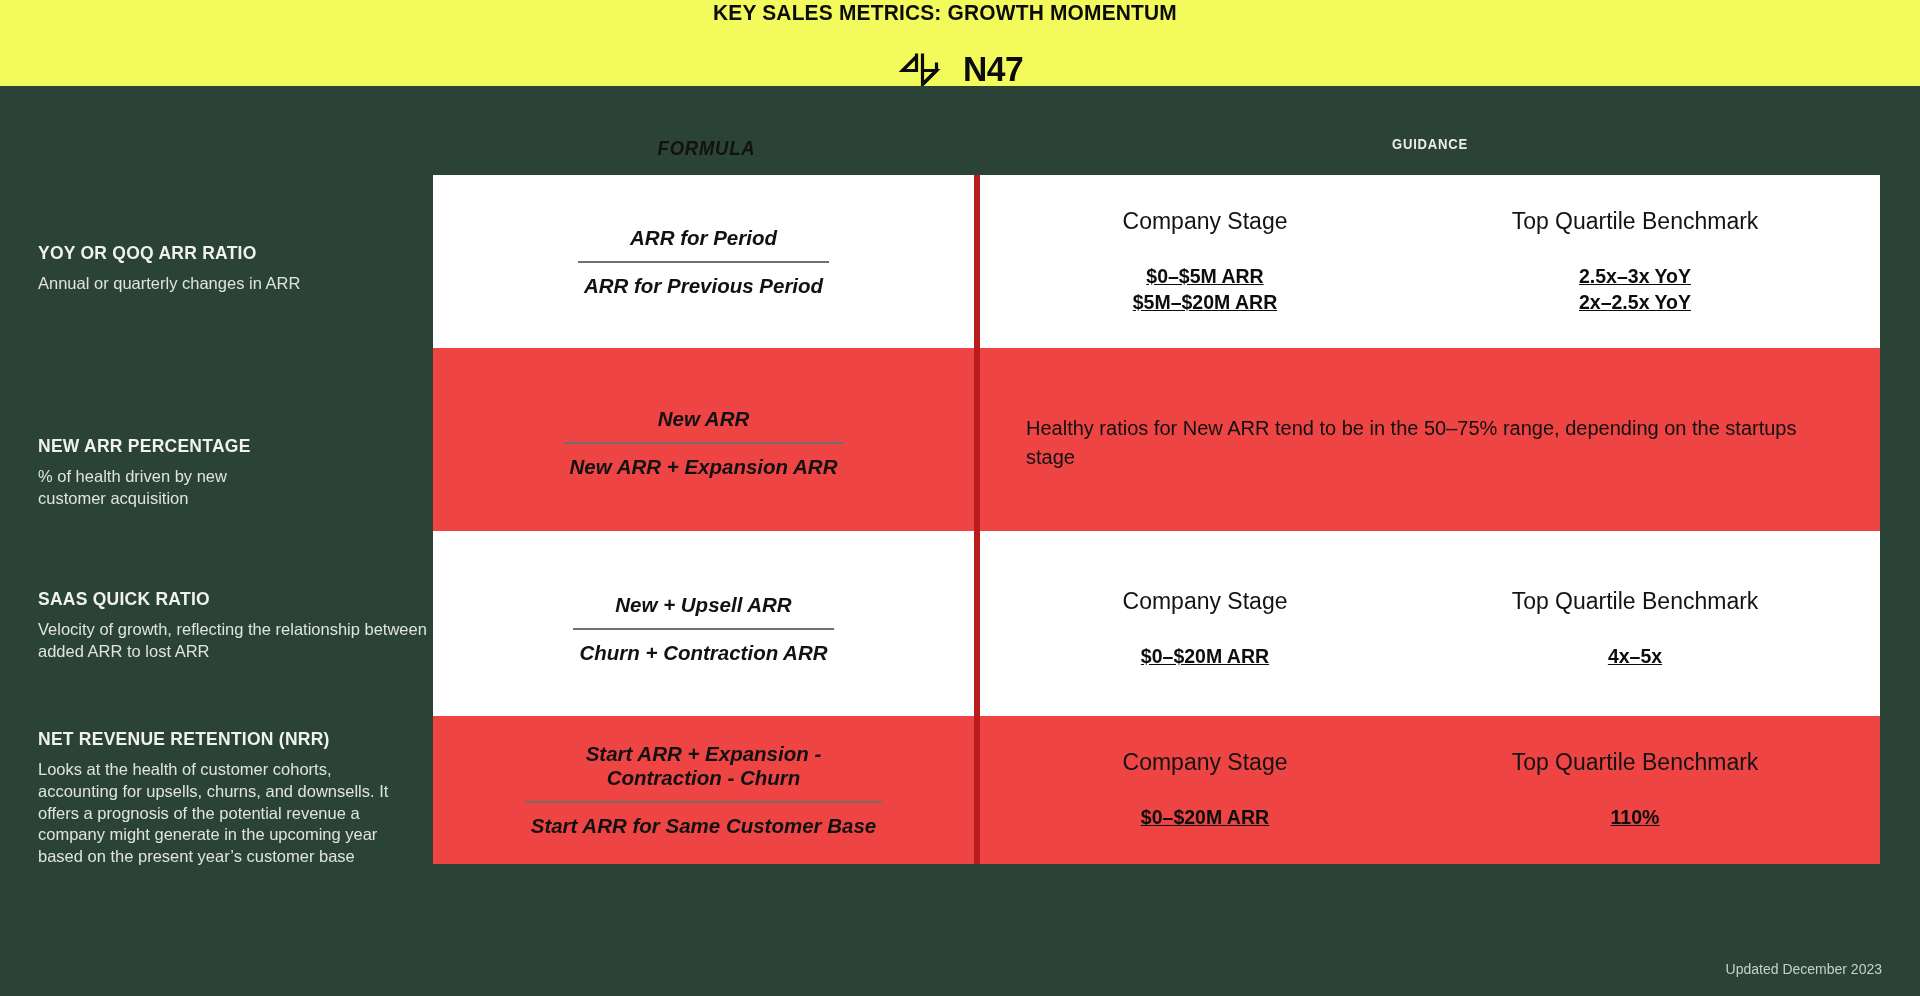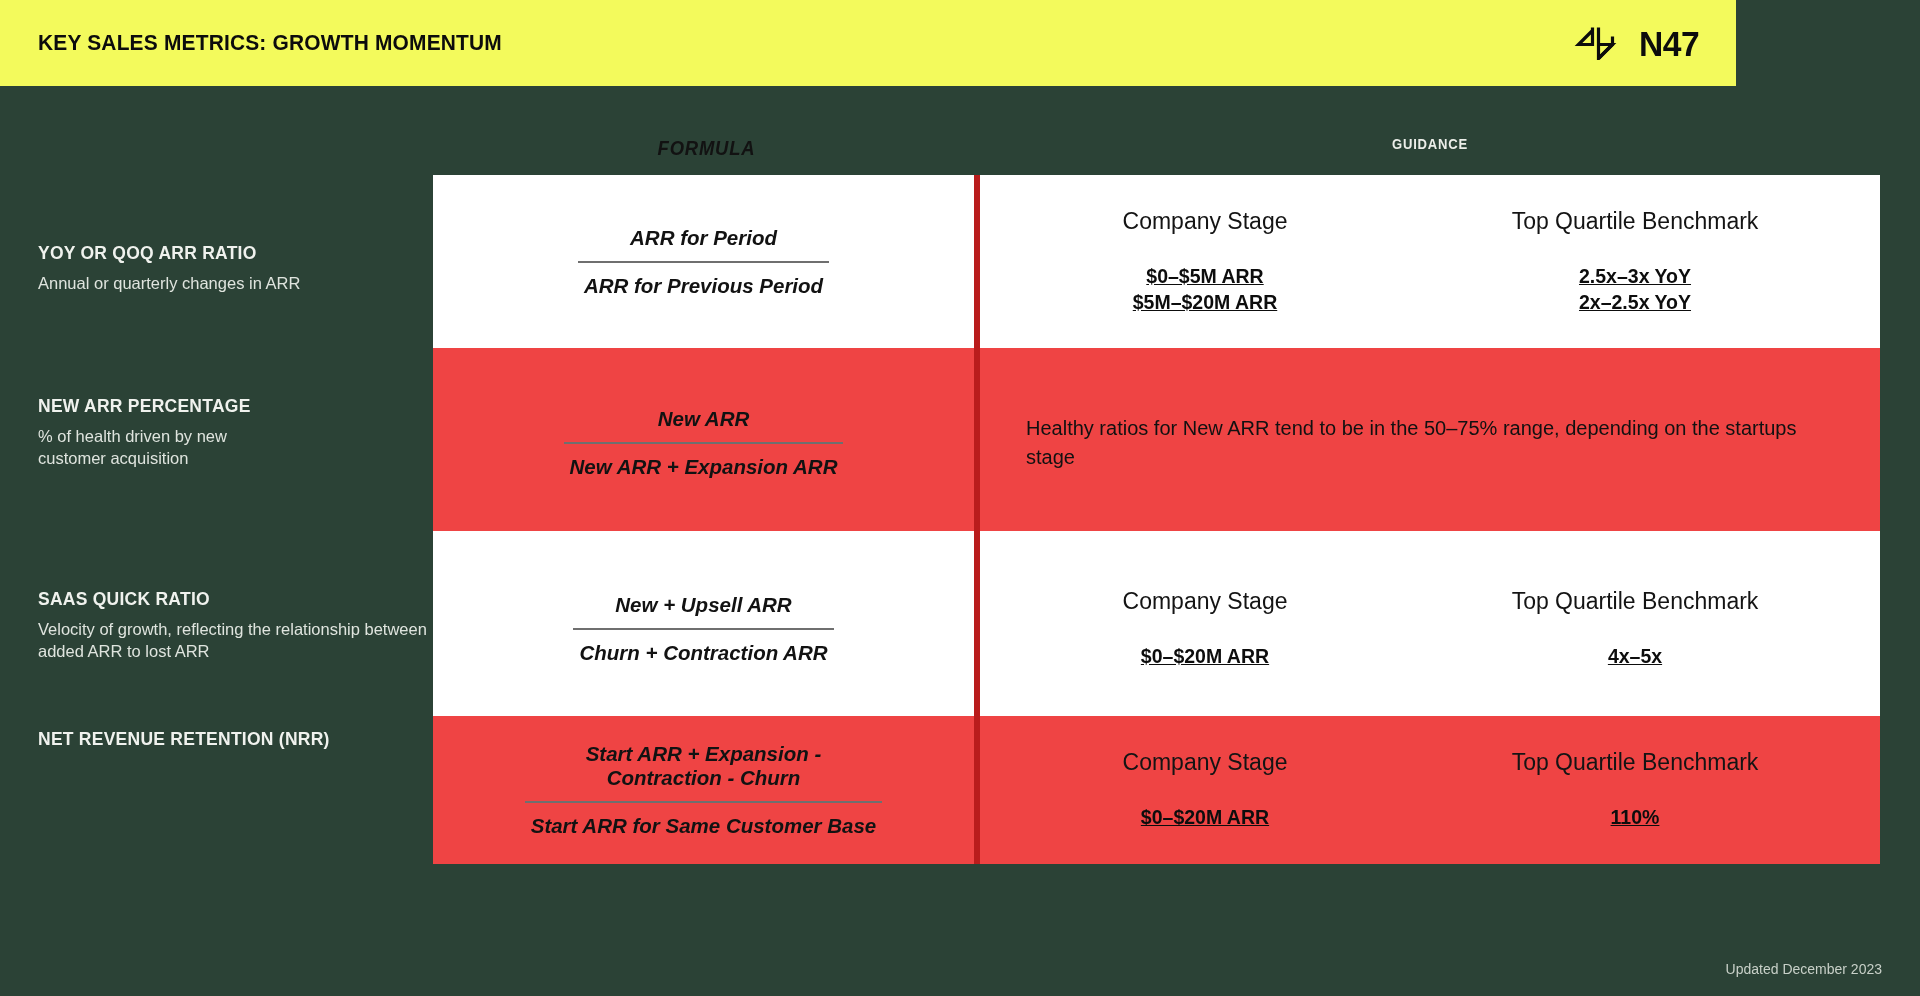--- a/index.html
+++ b/index.html
@@ -7,24 +7,25 @@
     width: 1920px; height: 996px;
     background: #2b4236;
     font-family: "Liberation Sans", sans-serif;
     overflow: hidden;
   }
   .page { position: relative; width: 1920px; height: 996px; background: #2b4236; }
 
   
   .header {
     position: absolute; left: 0; top: 0;
-    width: 1736px; height: 86px;
+    width: 1920px; height: 86px;
     background: #f3fa5c;
     display: flex; align-items: center; justify-content: space-between;
     padding: 0 34px 0 38px;
+    flex-direction: column;
   }
   .header-title {
     font-size: 22.5px; font-weight: bold; color: #0c0c0c;
     letter-spacing: 0.2px;
     transform: scaleX(0.93); transform-origin: left center;
   }
   .logo { display: flex; align-items: center; gap: 11px; }
   .logo-mark { width: 54px; height: 34px; display: block; }
   .logo-text {
     font-size: 35px; font-weight: bold; color: #0c0c0c;
@@ -133,30 +134,31 @@
     </div>
   </div>
 
   <div class="col-head formula">FORMULA</div>
   <div class="col-head guidance">GUIDANCE</div>
 
   <div class="label" style="top:243px">
     <div class="label-title">YOY OR QOQ ARR RATIO</div>
     <div class="label-desc">Annual or quarterly changes in ARR</div>
   </div>
-  <div class="label" style="top:396px">
+  <div class="label" style="top:436px">
     <div class="label-title">NEW ARR PERCENTAGE</div>
     <div class="label-desc" style="width:260px">% of health driven by new customer acquisition</div>
   </div>
   <div class="label" style="top:589px">
     <div class="label-title">SAAS QUICK RATIO</div>
     <div class="label-desc">Velocity of growth, reflecting the relationship between added ARR to lost ARR</div>
   </div>
   <div class="label" style="top:729px">
     <div class="label-title">NET REVENUE RETENTION (NRR)</div>
+    <div class="label-desc" style="width:352px">Looks at the health of customer cohorts, accounting for upsells, churns, and downsells. It offers a prognosis of the potential revenue a company might generate in the upcoming year based on the present year’s customer base</div>
   </div>
 
   <div class="table">
 
     <div class="row white" style="top:0px; height:173px">
       <div class="cell-formula">
         <div class="formula">
           <div class="numer">ARR for Period</div>
           <div class="bar"></div>
           <div class="denom">ARR for Previous Period</div>

